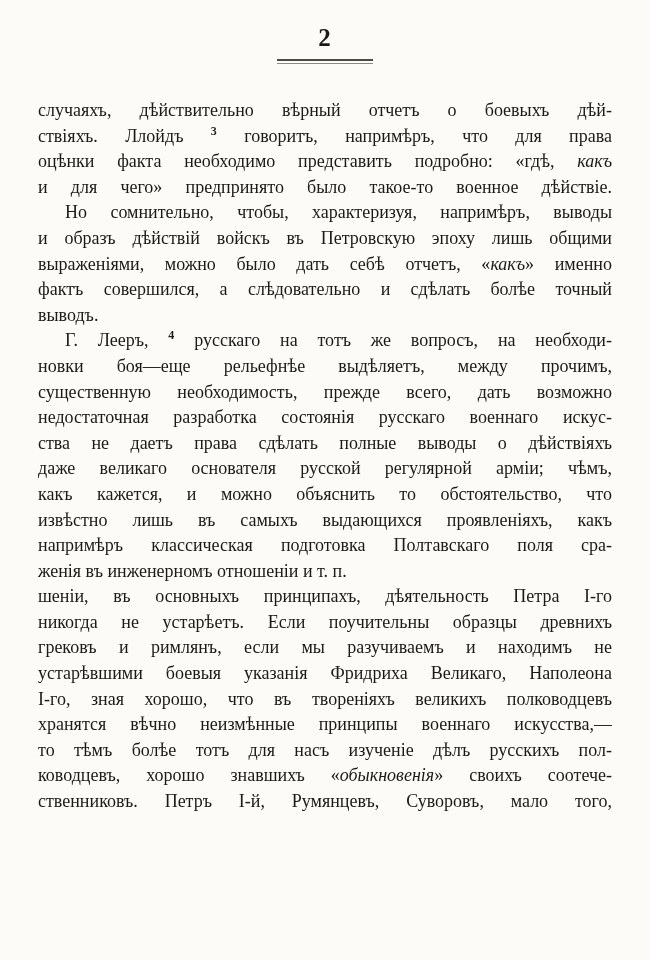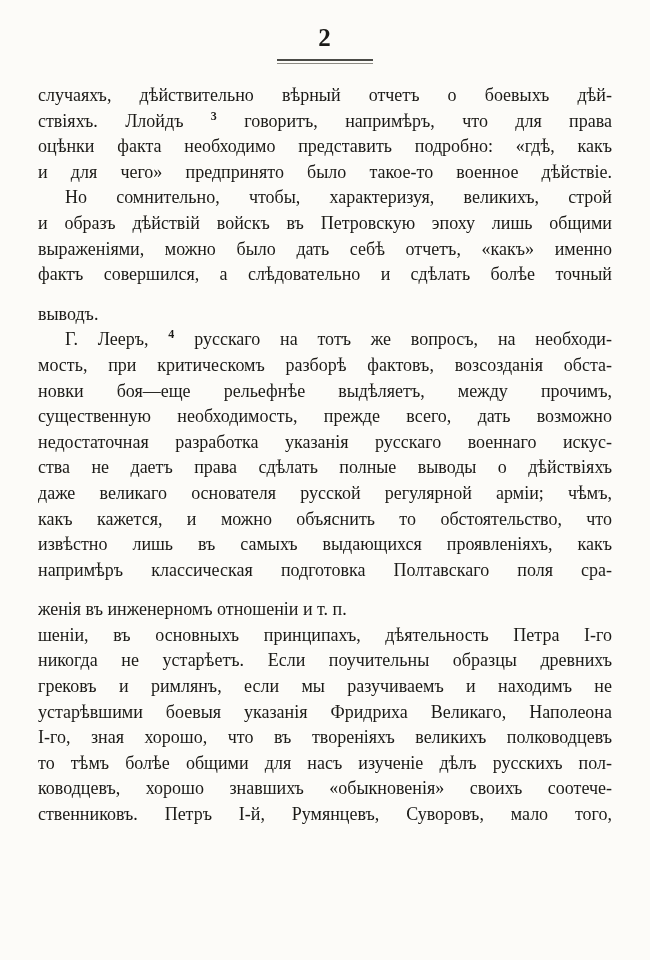--- a/index.html
+++ b/index.html
@@ -32,42 +32,41 @@
     top: 59px;
     left: 50%;
     transform: translateX(-50%);
     width: 96px;
     height: 2px;
     border-top: 2px solid #4a4a46;
     border-bottom: 1px solid #8d8b84;
   }
   .page-text {
     position: absolute;
-    top: 83px;
+    top: 98px;
     left: 38px;
     width: 574px;
     font-size: 18px;
     line-height: 25.6px;
   }
   .para { margin: 0; }
   .line {
     text-align: justify;
     text-align-last: justify;
     overflow: hidden;
     white-space: normal;
   }
   .line.lastline {
     text-align-last: left;
-    margin-top: 14px;
   }
   .line.firstline-indent {
     text-indent: 27px;
   }
   .seg-n { font-style: normal; }
-  .seg-i { }
+  .seg-i { font-style: italic; }
   .seg-sup {
     vertical-align: super;
     font-size: 12px;
     line-height: 0;
     font-weight: bold;
   }
 </style>
 </head>
 <body>
 
@@ -75,43 +74,43 @@
   <div class="page-number">2</div>
   <div class="header-rule"></div>
   <div class="page-text" id="page-text">
       <div class="para">
         <div class="line"><span class="seg-n">случаяхъ, дѣйствительно вѣрный отчетъ о боевыхъ дѣй-</span></div>
         <div class="line"><span class="seg-n">ствіяхъ. Ллойдъ </span><span class="seg-sup">3</span><span class="seg-n"> говоритъ, напримѣръ, что для права</span></div>
         <div class="line"><span class="seg-n">оцѣнки факта необходимо представить подробно: «гдѣ, </span><span class="seg-i">какъ</span></div>
         <div class="line"><span class="seg-n">и для чего» предпринято было такое-то военное дѣйствіе.</span></div>
       </div>
       <div class="para">
-        <div class="line firstline-indent"><span class="seg-n">Но сомнительно, чтобы, характеризуя, великихъ, строй</span></div>
+        <div class="line firstline-indent"><span class="seg-n">Но сомнительно, чтобы, характеризуя, напримѣръ, выводы</span></div>
         <div class="line"><span class="seg-n">и образъ дѣйствій войскъ въ Петровскую эпоху лишь общими</span></div>
         <div class="line"><span class="seg-n">выраженіями, можно было дать себѣ отчетъ, «</span><span class="seg-i">какъ</span><span class="seg-n">» именно</span></div>
         <div class="line"><span class="seg-n">фактъ совершился, а слѣдовательно и сдѣлать болѣе точный</span></div>
         <div class="line lastline"><span class="seg-n">выводъ.</span></div>
       </div>
       <div class="para">
         <div class="line firstline-indent"><span class="seg-n">Г. Лееръ, </span><span class="seg-sup">4</span><span class="seg-n"> русскаго на тотъ же вопросъ, на необходи-</span></div>
-        <div class="line"><span class="seg-n">мость, при критическомъ разборѣ фактовъ, возсозданія обста-</span></div>
         <div class="line"><span class="seg-n">новки боя—еще рельефнѣе выдѣляетъ, между прочимъ,</span></div>
         <div class="line"><span class="seg-n">существенную необходимость, прежде всего, дать возможно</span></div>
-        <div class="line"><span class="seg-n">недостаточная разработка указанія русскаго военнаго искус-</span></div>
+        <div class="line"><span class="seg-n">недостаточная разработка состоянія русскаго военнаго искус-</span></div>
         <div class="line"><span class="seg-n">ства не даетъ права сдѣлать полные выводы о дѣйствіяхъ</span></div>
         <div class="line"><span class="seg-n">даже великаго основателя русской регулярной арміи; чѣмъ,</span></div>
         <div class="line"><span class="seg-n">какъ кажется, и можно объяснить то обстоятельство, что</span></div>
         <div class="line"><span class="seg-n">извѣстно лишь въ самыхъ выдающихся проявленіяхъ, какъ</span></div>
         <div class="line"><span class="seg-n">напримѣръ классическая подготовка Полтавскаго поля сра-</span></div>
         <div class="line lastline"><span class="seg-n">женія въ инженерномъ отношеніи и т. п.</span></div>
       </div>
       <div class="para">
         <div class="line"><span class="seg-n">шеніи, въ основныхъ принципахъ, дѣятельность Петра І-го</span></div>
         <div class="line"><span class="seg-n">никогда не устарѣетъ. Если поучительны образцы древнихъ</span></div>
         <div class="line"><span class="seg-n">грековъ и римлянъ, если мы разучиваемъ и находимъ не</span></div>
         <div class="line"><span class="seg-n">устарѣвшими боевыя указанія Фридриха Великаго, Наполеона</span></div>
         <div class="line"><span class="seg-n">І-го, зная хорошо, что въ твореніяхъ великихъ полководцевъ</span></div>
-        <div class="line"><span class="seg-n">то тѣмъ болѣе общими для насъ изученіе дѣлъ русскихъ пол-</span></div>
+        <div class="line"><span class="seg-n">хранятся вѣчно неизмѣнные принципы военнаго искусства,—</span></div>
+        <div class="line"><span class="seg-n">то тѣмъ болѣе тотъ для насъ изученіе дѣлъ русскихъ пол-</span></div>
         <div class="line"><span class="seg-n">ководцевъ, хорошо знавшихъ «</span><span class="seg-i">обыкновенія</span><span class="seg-n">» своихъ соотече-</span></div>
         <div class="line"><span class="seg-n">ственниковъ. Петръ І-й, Румянцевъ, Суворовъ, мало того,</span></div>
       </div>
     </div>
 </div>
 
 </body></html>

